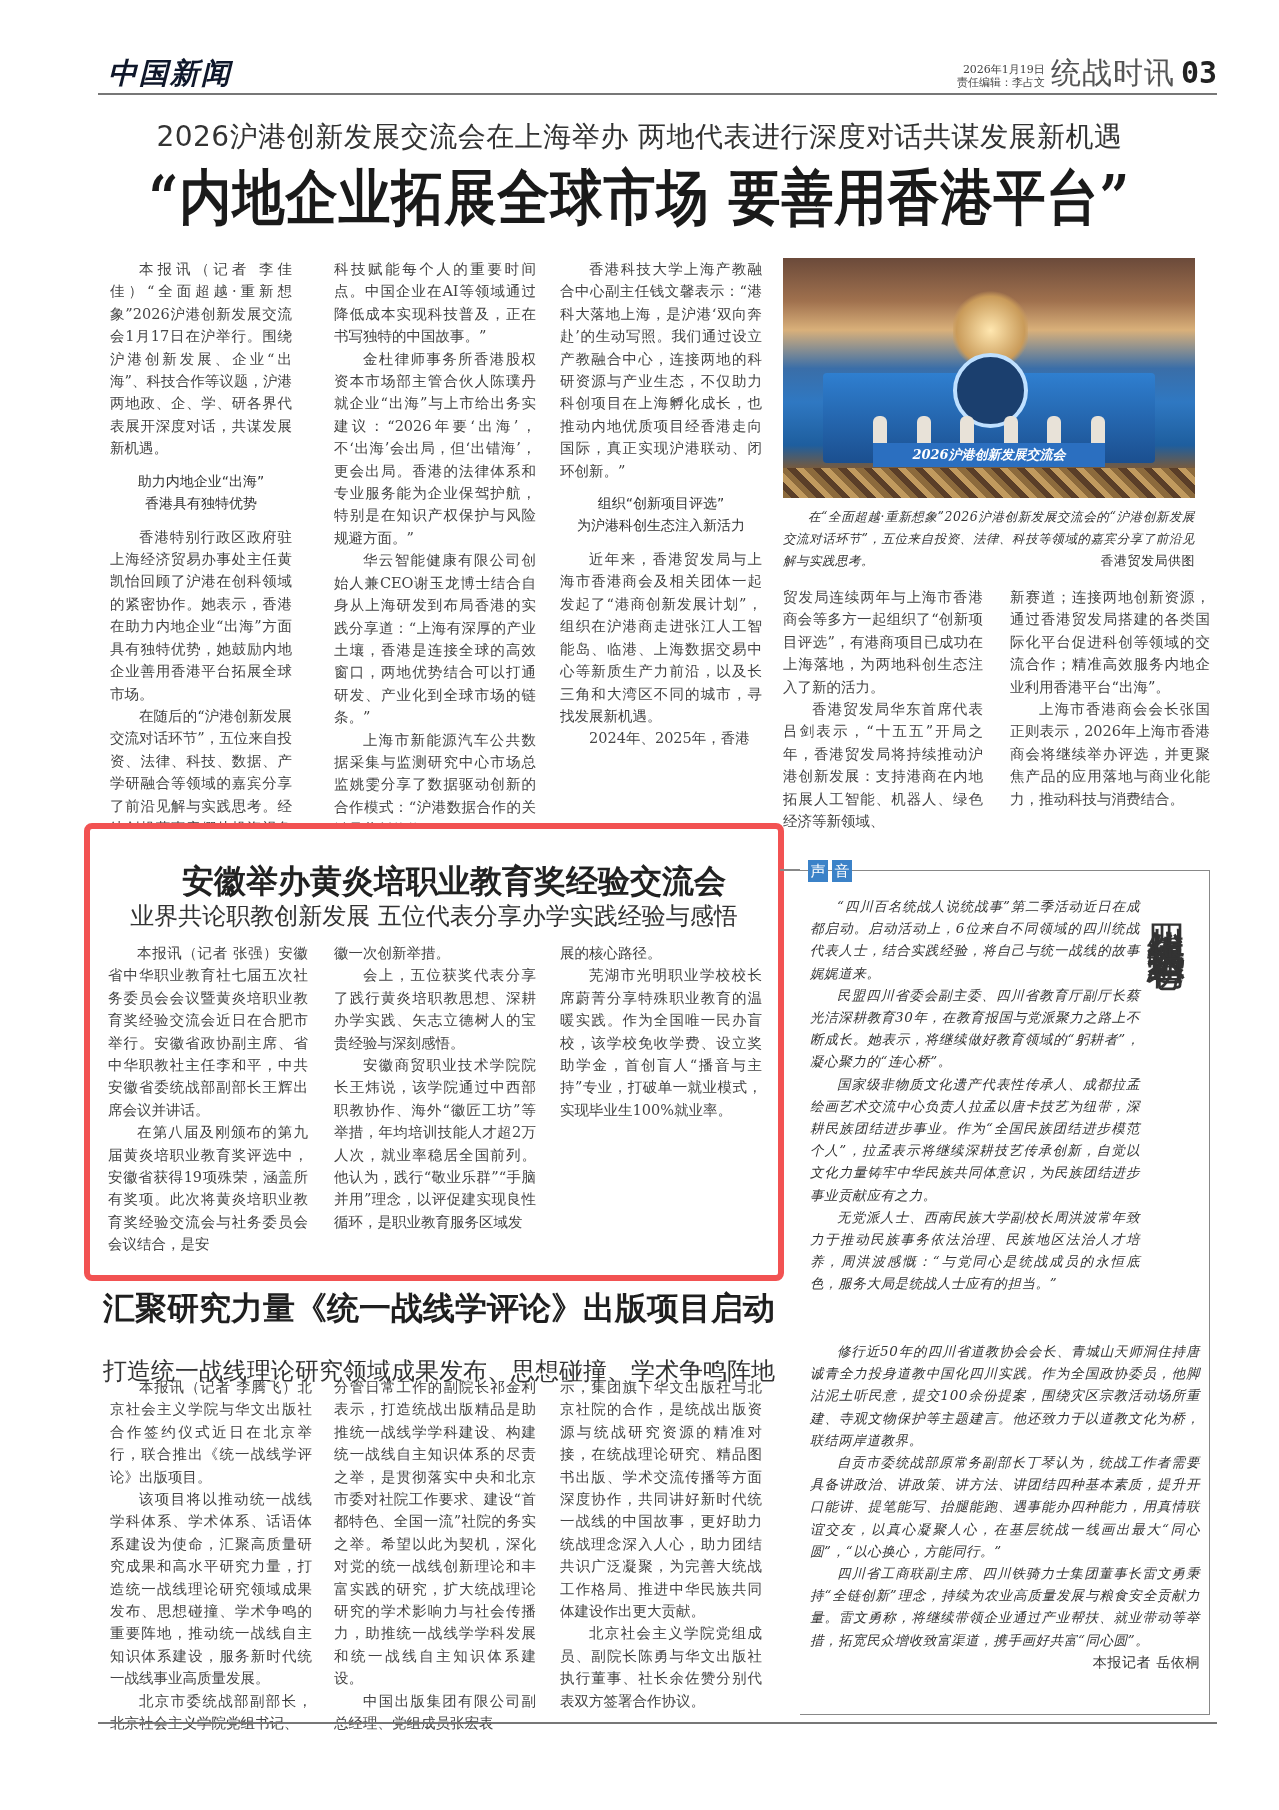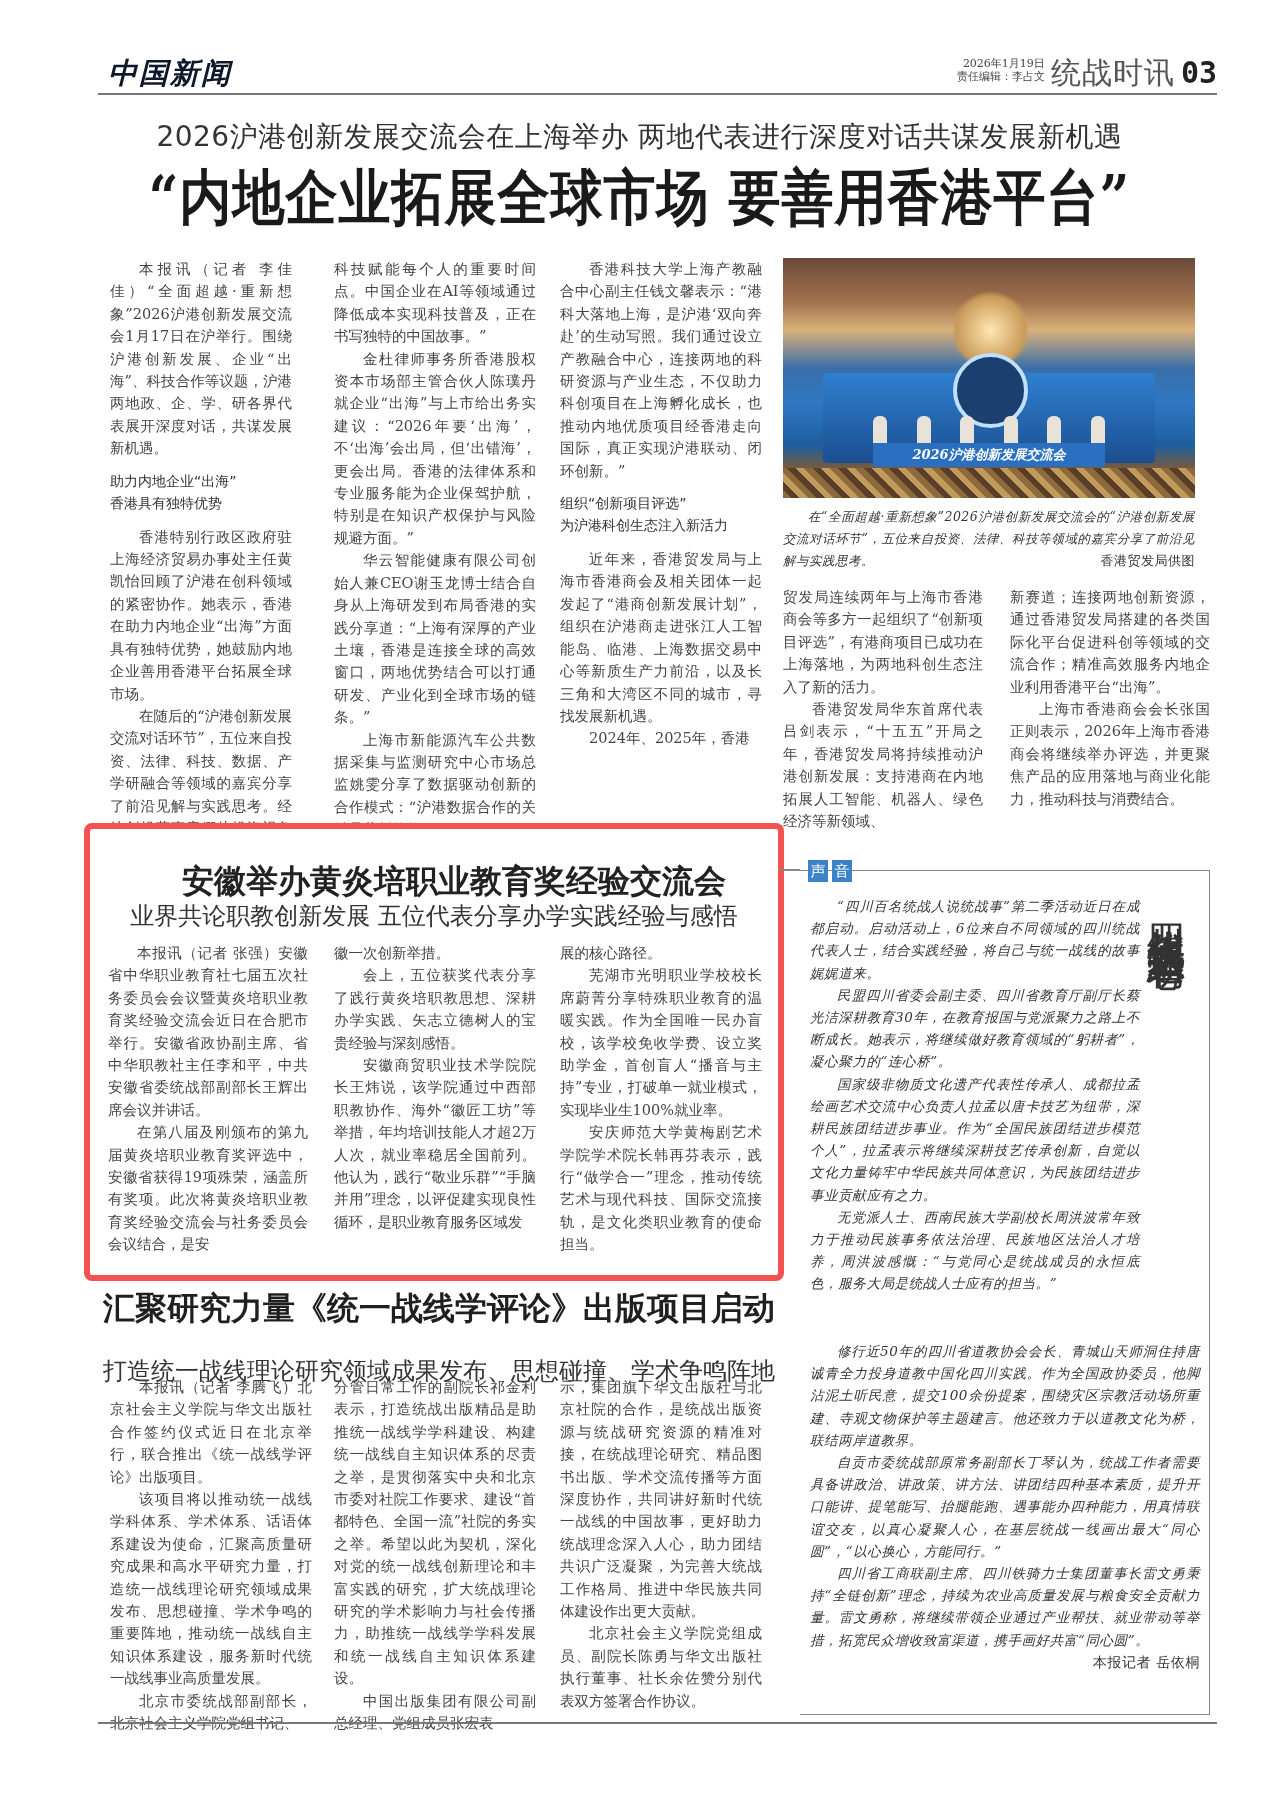--- a/index.html
+++ b/index.html
@@ -3,35 +3,35 @@
 <meta charset="utf-8">
 <style>
   * { margin: 0; padding: 0; box-sizing: border-box; }
   html, body { width: 1279px; height: 1810px; background: #ffffff; }
   body { position: relative; font-family: "DejaVu Serif", serif; color: #3a3a3a; overflow: hidden; }
 
   .abs { position: absolute; }
 
   
   .logo { left: 108px; top: 54px; font-family: "DejaVu Serif", serif; font-size: 29px; color: #0f172a; font-weight: bold; letter-spacing: 2px; font-style: italic; }
-  .head-right { right: 62px; top: 57px; display: flex; align-items: flex-start; gap: 6px; }
+  .head-right { right: 62px; top: 57px; display: flex; align-items: flex-end; gap: 6px; }
   .head-meta { font-size: 11px; line-height: 13px; color: #444; text-align: right; }
   .section-name { font-family: "DejaVu Sans", sans-serif; font-size: 30px; font-weight: 300; color: #555; letter-spacing: 1px; line-height: 32px; }
   .page-no { font-family: "DejaVu Sans Mono", monospace; font-size: 30px; font-weight: bold; color: #222; line-height: 32px; }
   .mast-rule { left: 98px; right: 62px; top: 93px; height: 2px; background: #777; }
 
   
   .kicker { left: 0; width: 1279px; top: 118px; text-align: center; font-family: "DejaVu Sans", sans-serif; font-size: 28px; color: #333; letter-spacing: 0.5px; }
   .main-title { left: 0; width: 1279px; top: 158px; text-align: center; font-family: "DejaVu Serif", serif; font-size: 52px; font-weight: bold; color: #1a1a1a; letter-spacing: 1px; transform: scaleY(1.15); transform-origin: top; }
 
   
   .col { font-size: 14.5px; line-height: 22.4px; color: #444; text-align: justify; }
   .col p { text-indent: 2em; }
   .col p.noindent { text-indent: 0; }
-  .subhead { font-family: "DejaVu Sans", sans-serif; font-size: 14px; line-height: 22px; color: #333; margin: 10px 0 12px 0; text-indent: 0 !important; }
+  .subhead { font-family: "DejaVu Sans", sans-serif; font-size: 14px; line-height: 22px; text-align: center; color: #333; margin: 10px 0 12px 0; text-indent: 0 !important; }
 
   
   .photo { left: 783px; top: 258px; width: 412px; height: 240px; overflow: hidden;
     background: linear-gradient(180deg, #6b4a3a 0%, #a0714e 18%, #d9b07a 30%, #3a6ea8 46%, #2f78c2 60%, #1e5e9e 78%, #7a5a3a 88%, #8a6844 100%); }
   .photo .stage { position: absolute; left: 40px; right: 40px; top: 115px; height: 90px; background: linear-gradient(180deg,#2f7fd0,#1b4f8f); border-radius: 4px; }
   .photo .chandelier { position: absolute; left: 170px; top: 30px; width: 75px; height: 85px; background: radial-gradient(circle, #ffe7b0 0%, #c99b5a 60%, transparent 70%); }
   .photo .ring { position: absolute; left: 170px; top: 95px; width: 75px; height: 75px; border-radius: 50%; border: 4px solid #bfe0ff; background: #1b3f6e; }
   .photo .banner { position: absolute; left: 90px; right: 90px; top: 185px; height: 24px; background: #2b6fc0; color: #fff; font-size: 13px; text-align: center; line-height: 24px; font-style: italic; font-weight: bold; }
   .photo .carpet { position: absolute; left: 0; right: 0; bottom: 0; height: 30px; background: repeating-linear-gradient(45deg,#8c6a3c 0 6px,#5a3e28 6px 12px,#c19a5e 12px 18px); }
   .photo .people { position: absolute; left: 90px; right: 90px; top: 158px; height: 28px; display: flex; justify-content: space-between; }
@@ -143,21 +143,20 @@
   <p>在第八届及刚颁布的第九届黄炎培职业教育奖评选中，安徽省获得19项殊荣，涵盖所有奖项。此次将黄炎培职业教育奖经验交流会与社务委员会会议结合，是安</p>
 </div>
 <div class="abs col" style="left:334px; top:942px; width:202px;">
   <p class="noindent">徽一次创新举措。</p>
   <p>会上，五位获奖代表分享了践行黄炎培职教思想、深耕办学实践、矢志立德树人的宝贵经验与深刻感悟。</p>
   <p>安徽商贸职业技术学院院长王炜说，该学院通过中西部职教协作、海外“徽匠工坊”等举措，年均培训技能人才超2万人次，就业率稳居全国前列。他认为，践行“敬业乐群”“手脑并用”理念，以评促建实现良性循环，是职业教育服务区域发</p>
 </div>
 <div class="abs col" style="left:560px; top:942px; width:202px;">
   <p class="noindent">展的核心路径。</p>
   <p>芜湖市光明职业学校校长席蔚菁分享特殊职业教育的温暖实践。作为全国唯一民办盲校，该学校免收学费、设立奖助学金，首创盲人“播音与主持”专业，打破单一就业模式，实现毕业生100%就业率。</p>
-  <p>安庆师范大学黄梅剧艺术学院学术院长韩再芬表示，践行“做学合一”理念，推动传统艺术与现代科技、国际交流接轨，是文化类职业教育的使命担当。</p>
 </div>
 
 <div class="abs story3-title">汇聚研究力量《统一战线学评论》出版项目启动</div>
 <div class="abs story3-sub">打造统一战线理论研究领域成果发布、思想碰撞、学术争鸣阵地</div>
 
 <div class="abs col" style="left:110px; top:1376px; width:202px;">
   <p>本报讯（记者 李腾飞）北京社会主义学院与华文出版社合作签约仪式近日在北京举行，联合推出《统一战线学评论》出版项目。</p>
   <p>该项目将以推动统一战线学科体系、学术体系、话语体系建设为使命，汇聚高质量研究成果和高水平研究力量，打造统一战线理论研究领域成果发布、思想碰撞、学术争鸣的重要阵地，推动统一战线自主知识体系建设，服务新时代统一战线事业高质量发展。</p>
   <p>北京市委统战部副部长，北京社会主义学院党组书记、</p>
 </div>

